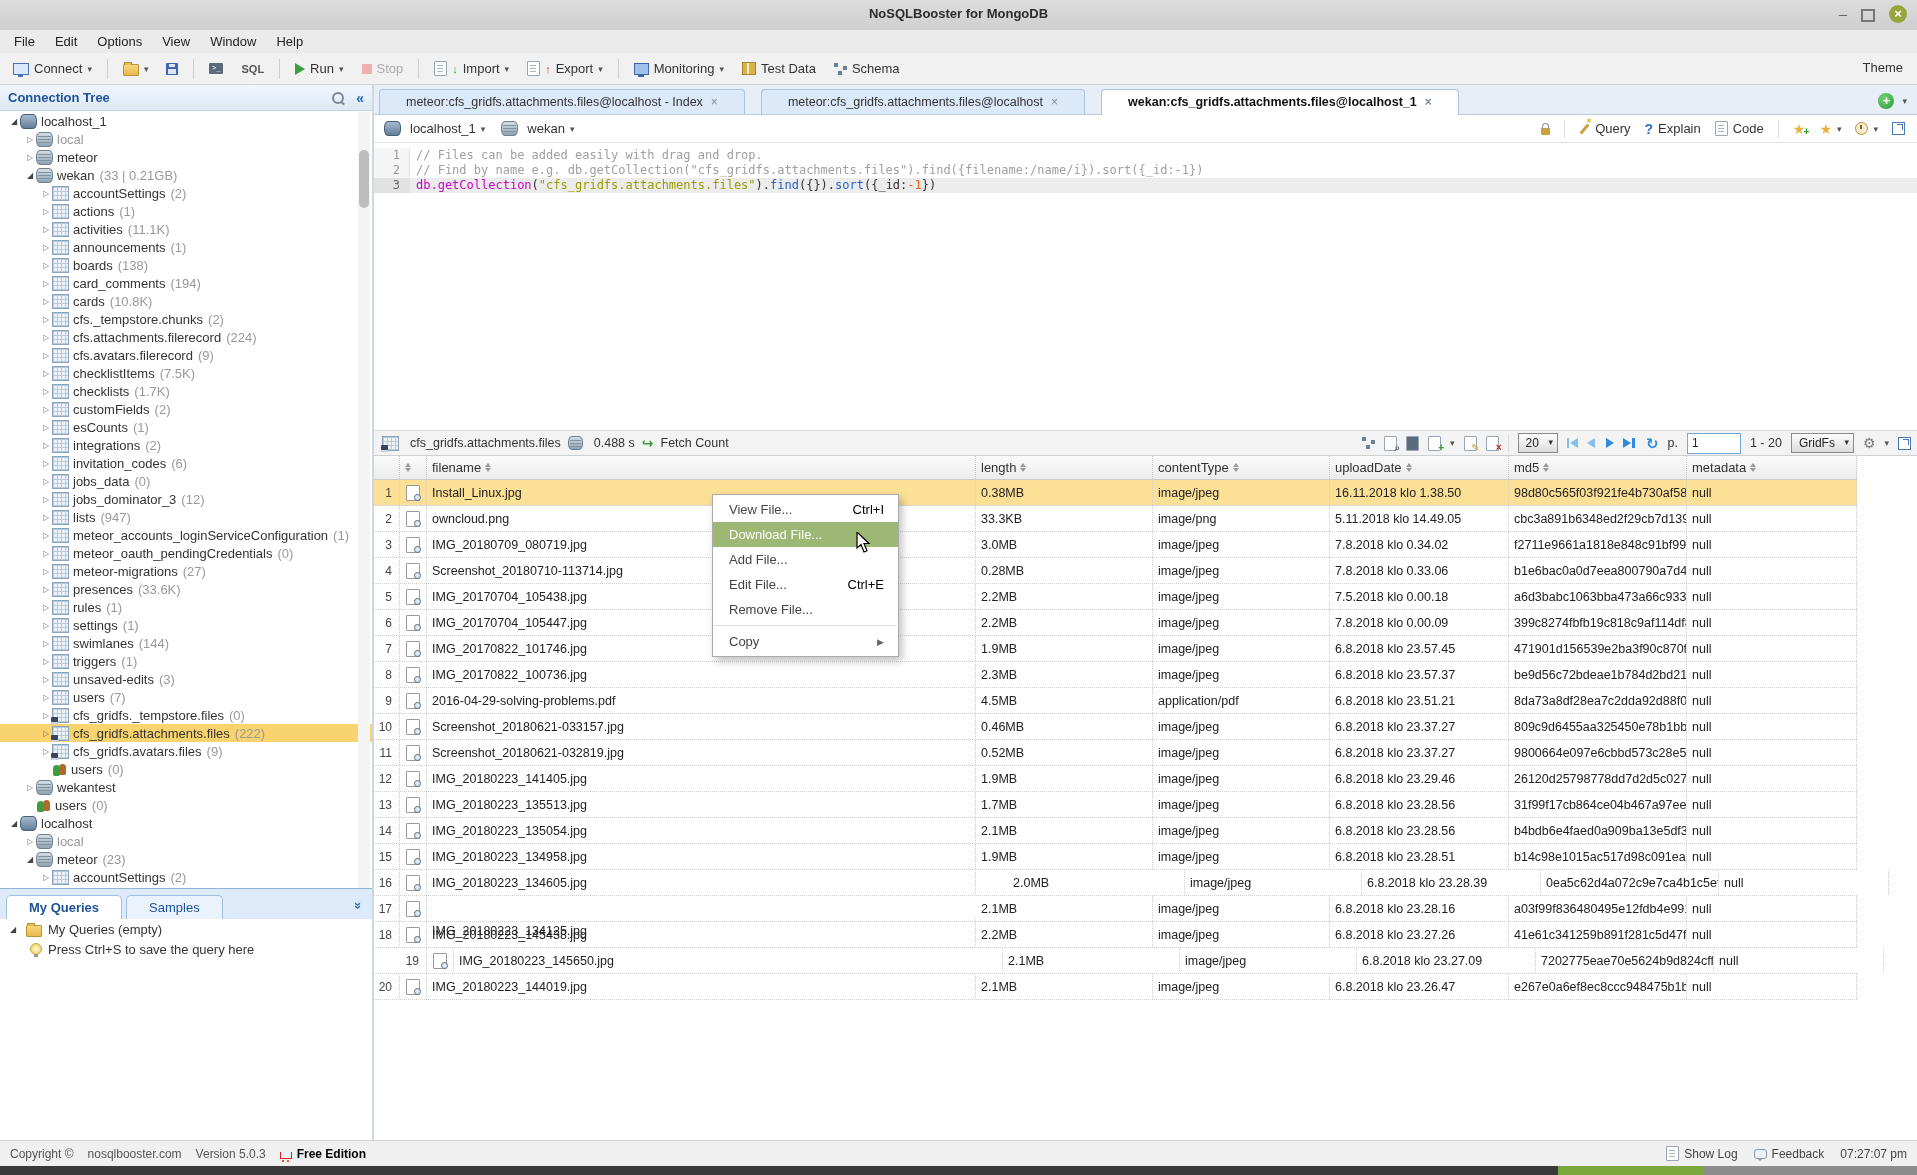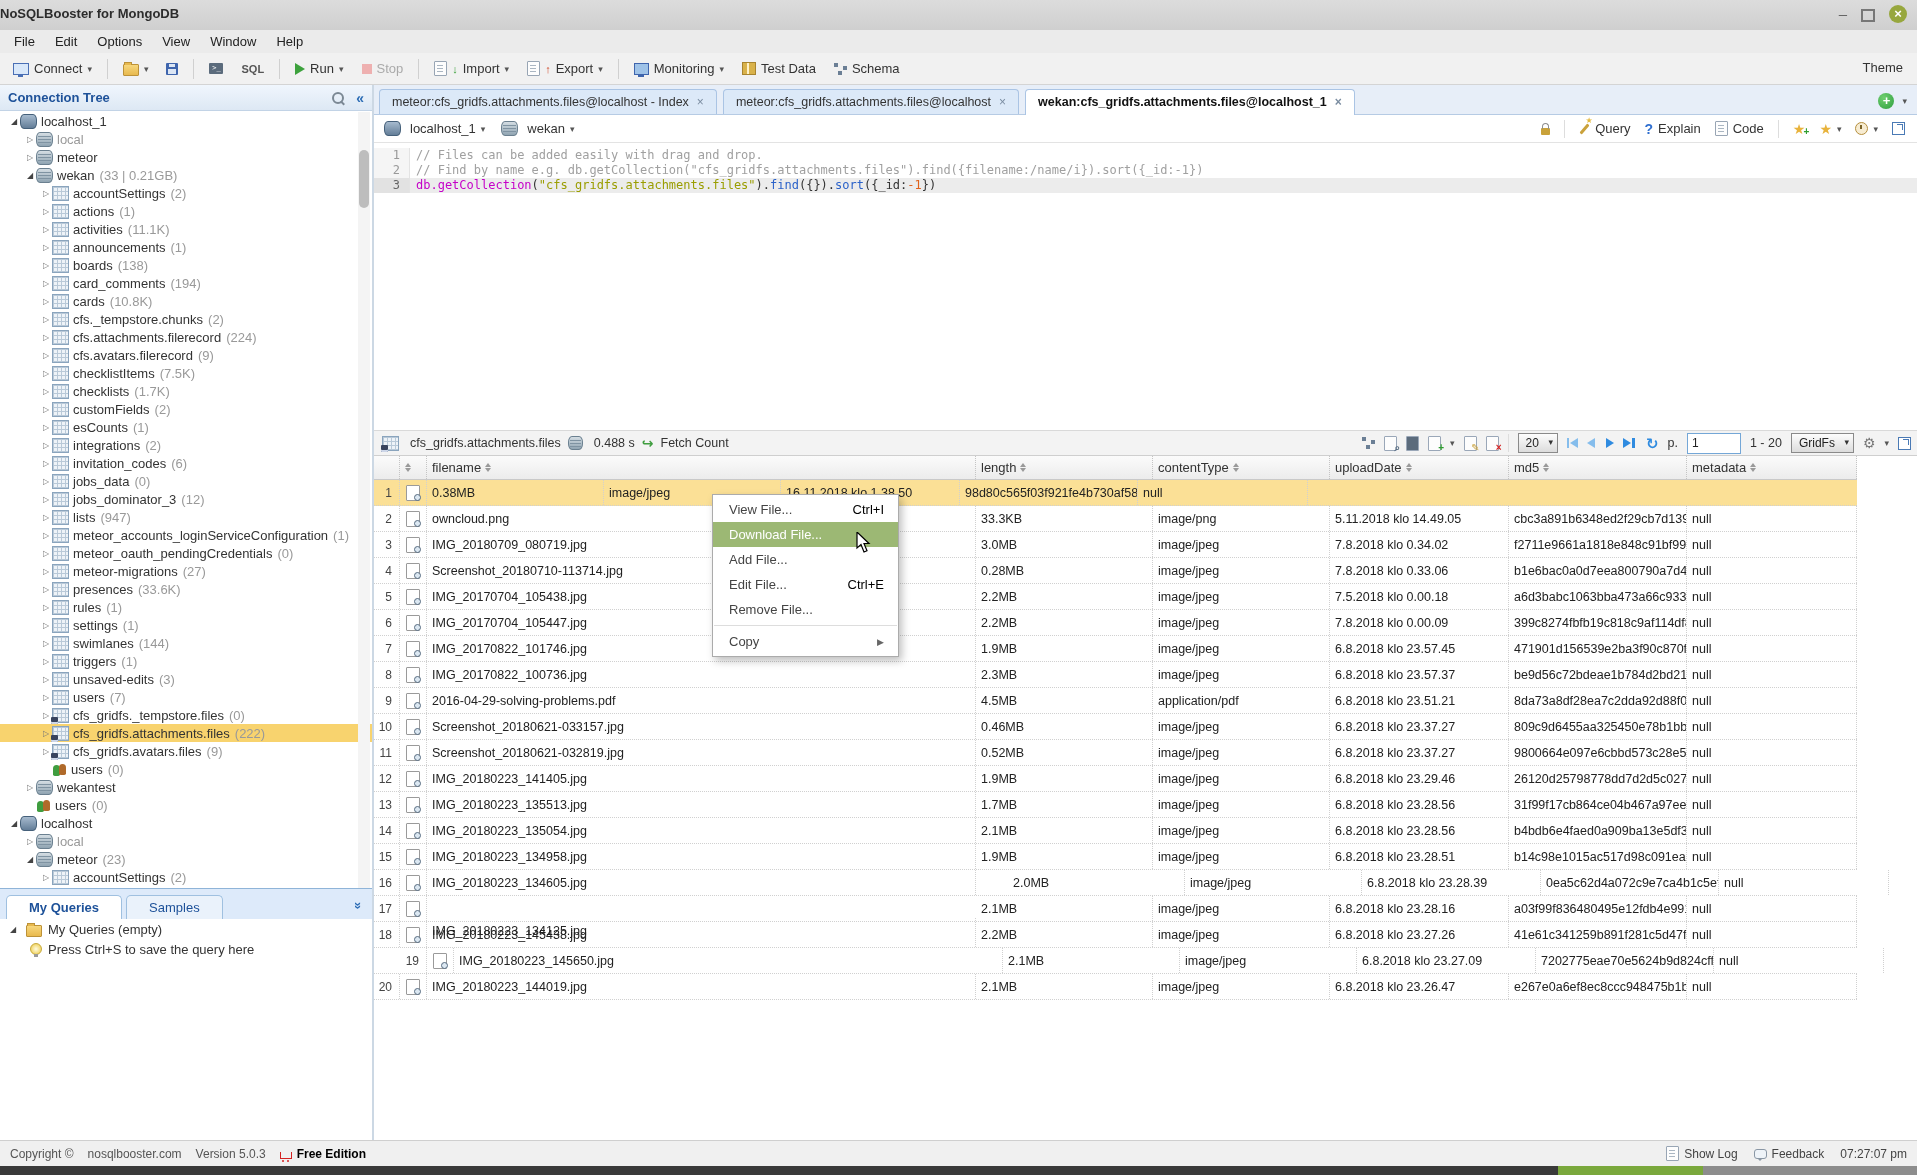--- a/index.html
+++ b/index.html
@@ -3,21 +3,21 @@
 <meta charset="utf-8">
 <style>
   html,body{margin:0;padding:0;background:#888;}
   #app{position:relative;width:1917px;height:1175px;background:#fff;overflow:hidden;
        font-family:"Liberation Sans","DejaVu Sans",sans-serif;font-size:13px;color:#333;}
   .abs{position:absolute;}
 
   
   .titlebar{left:0;top:0;width:1917px;height:30px;background:linear-gradient(#dcdcdc,#cfcfcf);
             border-bottom:1px solid #bdbdbd;}
-  .titlebar .title{position:absolute;left:0;right:0;top:6px;font-weight:bold;color:#2c2c2c;}
+  .titlebar .title{position:absolute;left:0;right:0;top:6px;text-align:center;font-weight:bold;color:#2c2c2c;}
   .win-controls{position:absolute;right:10px;top:5px;display:flex;gap:14px;align-items:center;}
   .wc{color:#666;font-size:15px;line-height:18px;cursor:default;}
   .wc.maxbox{width:10px;height:9px;border:2px solid #777;margin-top:3px;}
   .wc.close{width:18px;height:18px;border-radius:50%;background:#97a73e;color:#fff;text-align:center;
             line-height:17px;font-size:13px;font-weight:bold;}
 
   
   .menubar{left:0;top:30px;width:1917px;height:23px;background:#ebebeb;display:flex;align-items:center;padding-left:4px;box-sizing:border-box;}
   .menu-item{padding:2px 10px;color:#222;}
   .toolbar{left:0;top:53px;width:1917px;height:32px;background:#f1f1f1;border-bottom:1px solid #d4d4d4;
@@ -114,21 +114,21 @@
   .chev-dbl{margin-left:auto;margin-right:10px;margin-bottom:6px;color:#2b6cb5;font-weight:bold;display:inline-block;transform:rotate(90deg);}
   .q-panel{position:absolute;left:0;top:834px;width:372px;bottom:0;background:#fff;}
   .q-row{display:flex;align-items:center;gap:6px;height:20px;padding-left:10px;}
   .q-row .exp{font-size:8px;color:#444;width:10px;}
   .q-row2{padding-left:30px;}
 
   
   .main{left:374px;top:85px;width:1543px;height:1055px;background:#fff;}
   .tabbar{position:absolute;left:0;top:0;width:100%;height:30px;background:#e7eef8;border-bottom:1px solid #b6cbe4;
      display:flex;align-items:flex-end;padding-left:5px;box-sizing:border-box;}
-  .tab{display:flex;align-items:center;gap:8px;padding:5px 12px;margin-right:6px;background:#dce9f8;
+  .tab{display:flex;align-items:center;gap:8px;padding:5px 26px;margin-right:16px;background:#dce9f8;
      border:1px solid #aac4e4;border-bottom:none;border-radius:4px 4px 0 0;color:#333;font-size:12.5px;white-space:nowrap;}
   .tab.active{background:#fff;font-weight:bold;color:#111;margin-bottom:-1px;padding-bottom:6px;}
   .tab .x{color:#7a8ca0;font-size:12px;}
   .tab-right{margin-left:auto;display:flex;align-items:center;gap:8px;margin-bottom:5px;margin-right:10px;}
 
   .crumbbar{position:absolute;left:0;top:30px;width:100%;height:28px;background:#fff;border-bottom:1px solid #e3e3e3;
      display:flex;align-items:center;padding-left:10px;box-sizing:border-box;}
   .crumb{display:flex;align-items:center;gap:5px;margin-right:16px;color:#333;}
   .crumb-right{margin-left:auto;display:flex;align-items:center;gap:14px;margin-right:12px;color:#333;}
   .qt-btn{display:flex;align-items:center;gap:5px;}
@@ -731,20 +731,21 @@
               <i class="up"></i>
               <i class="dn"></i>
             </span>
           </span>
         </div>
         <div class="g-r selected">
           <span class="cell num" style="width: 26px; flex: 0 0 auto;">1</span>
           <span class="cell" style="width: 27px; flex: 0 0 auto; justify-content: center; padding-left: 0px;">
             <span class="pv"></span>
           </span>
+          <span class="cell" style="width: 549px; flex: 0 0 auto;">Install_Linux.jpg</span>
           <span class="cell" style="width: 177px; flex: 0 0 auto;">0.38MB</span>
           <span class="cell" style="width: 177px; flex: 0 0 auto;">image/jpeg</span>
           <span class="cell" style="width: 179px; flex: 0 0 auto;">16.11.2018 klo 1.38.50</span>
           <span class="cell" style="width: 178px; flex: 0 0 auto;">98d80c565f03f921fe4b730af58f8</span>
           <span class="cell" style="width: 170px; flex: 0 0 auto;">null</span>
         </div>
         <div class="g-r">
           <span class="cell num" style="width: 26px; flex: 0 0 auto;">2</span>
           <span class="cell" style="width: 27px; flex: 0 0 auto; justify-content: center; padding-left: 0px;">
             <span class="pv"></span>

